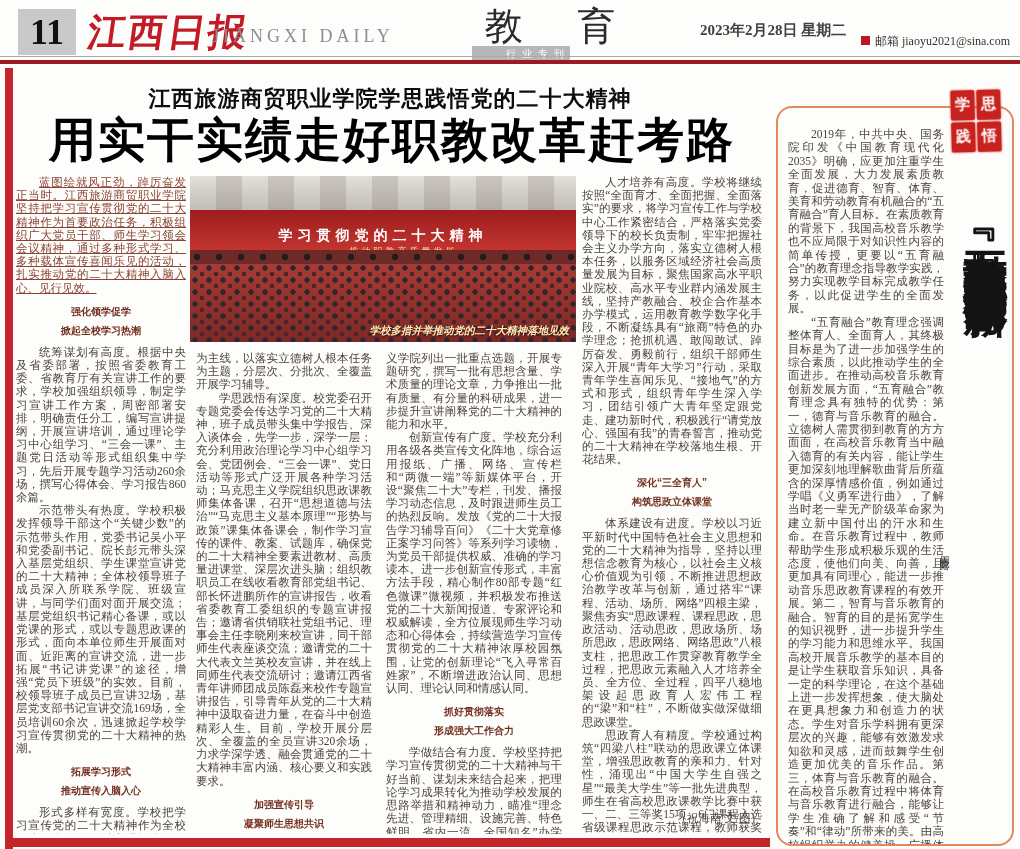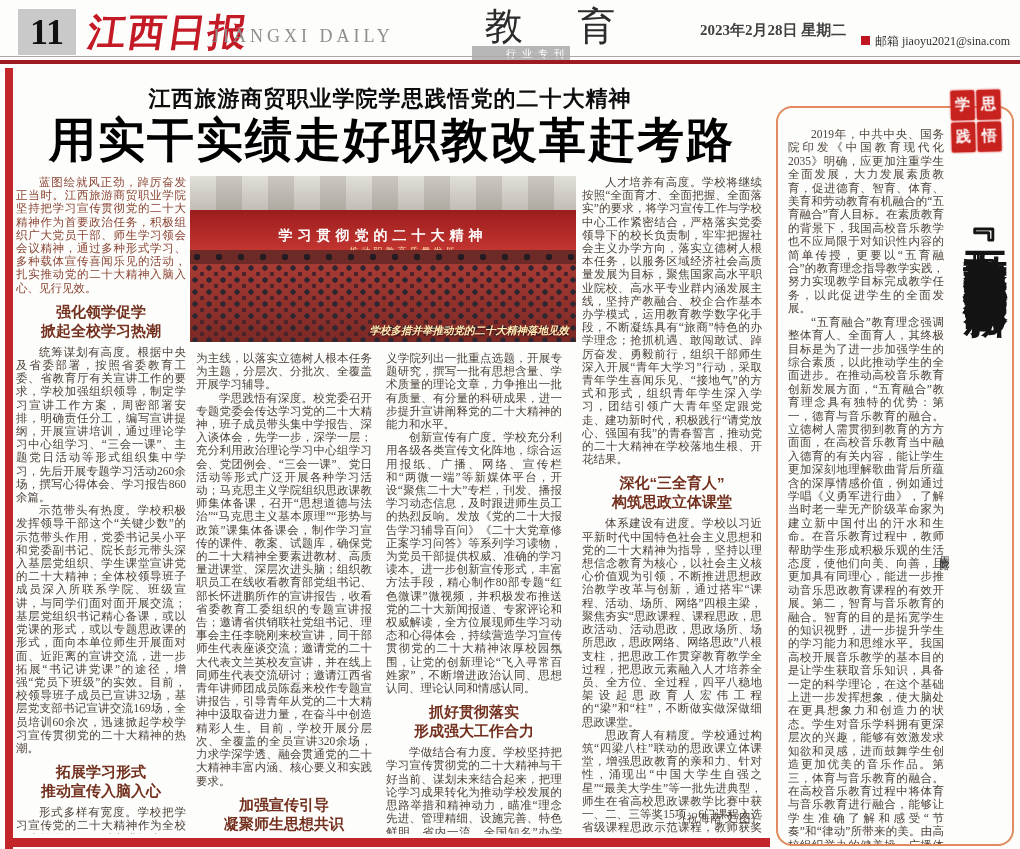--- a/index.html
+++ b/index.html
@@ -28,24 +28,24 @@
 
   
   .kicker{left:60px;top:86px;width:660px;text-align:center;color:#0d0d0d;
     font:bold 22px/26px "Liberation Sans",sans-serif;letter-spacing:1px;}
   .headline{left:20px;top:112px;width:744px;text-align:center;color:#000;
     font:900 47px/56px "Liberation Sans",sans-serif;letter-spacing:2px;}
 
   .ncol{position:absolute;overflow:hidden;color:#4c423a;font-size:11.5px;line-height:13.2px;
     text-align:justify;}
   .ncol p{margin:0;text-indent:2em;}
-  .nsub{font-weight:bold;color:#74301e;text-align:center;font-size:15px;line-height:19px;
+  .nsub{font-weight:bold;color:#74301e;text-align:center;font-size:10px;line-height:19px;
     margin:7px 0 6px;font-family:"Liberation Sans",sans-serif;}
   .nsub div{text-indent:0;}
-  .intro{color:#8a4434;}
+  .intro{color:#8a4434;text-decoration:underline;}
   .col1{left:16px;top:176px;width:170px;height:658px;}
   .col2{left:196px;top:352px;width:176px;height:482px;}
   .col3{left:386px;top:352px;width:176px;height:482px;}
   .col4{left:582px;top:176px;width:180px;height:658px;}
   .byline{left:582px;top:812px;width:180px;text-align:right;font:11.5px/13px "Liberation Serif",serif;color:#4c423a;}
 
   
   .photo{left:190px;top:176px;width:386px;height:166px;overflow:hidden;background:#a83a34;}
   .ph-ceiling{position:absolute;left:0;top:0;width:100%;height:34px;
     background:repeating-linear-gradient(90deg,#efeeea 0 26px,#d8d5d0 26px 52px),linear-gradient(#f0efec,#cfcbc6);

